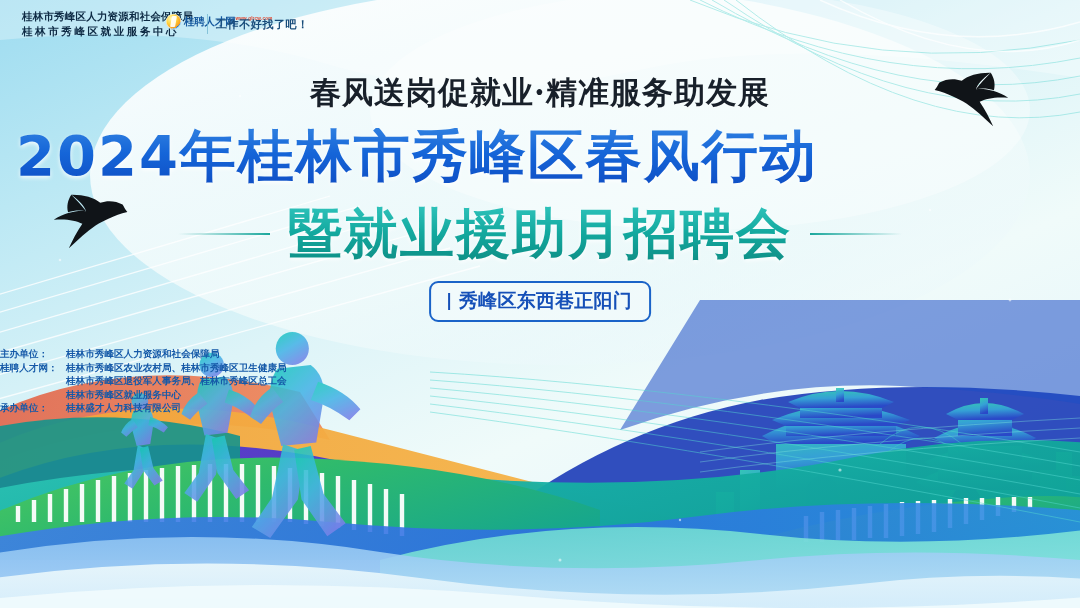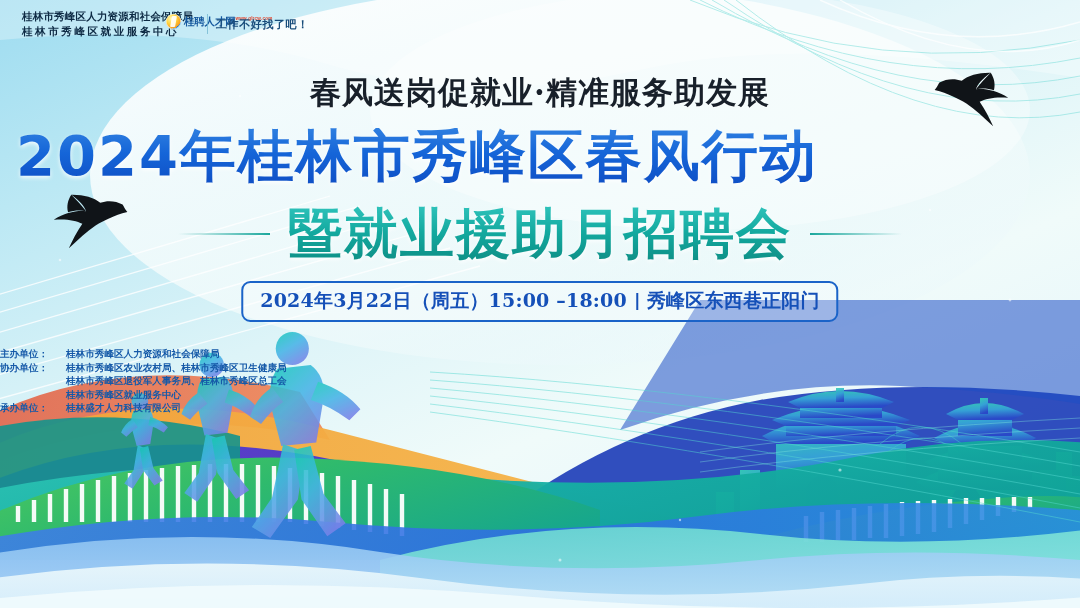--- a/index.html
+++ b/index.html
@@ -403,32 +403,31 @@
 
     <div id="title-main">2024年桂林市秀峰区春风行动</div>
 
     <div id="title-sub-row">
       <span class="title-rule left"></span>
       <span id="title-secondary">暨就业援助月招聘会</span>
       <span class="title-rule right"></span>
     </div>
 
     <div id="datebox">
-      <span id="datebox-text">2024年3月22日（周五）15:00 –18:00</span>
       <span id="datebox-sep"></span>
       <span id="datebox-venue">秀峰区东西巷正阳门</span>
     </div>
 
     <div id="organizers">
       <div class="org-row">
         <span class="org-label">主办单位：</span>
         <span class="org-value">桂林市秀峰区人力资源和社会保障局</span>
       </div>
       <div class="org-row">
-        <span class="org-label">协办单位：</span>
+        <span class="org-label">桂聘人才网：</span>
         <span class="org-value">桂林市秀峰区农业农村局、桂林市秀峰区卫生健康局</span>
       </div>
       <div class="org-row">
         <span class="org-label"></span>
         <span class="org-value">桂林市秀峰区退役军人事务局、桂林市秀峰区总工会</span>
       </div>
       <div class="org-row">
         <span class="org-label"></span>
       </div>
       <div class="org-row">

